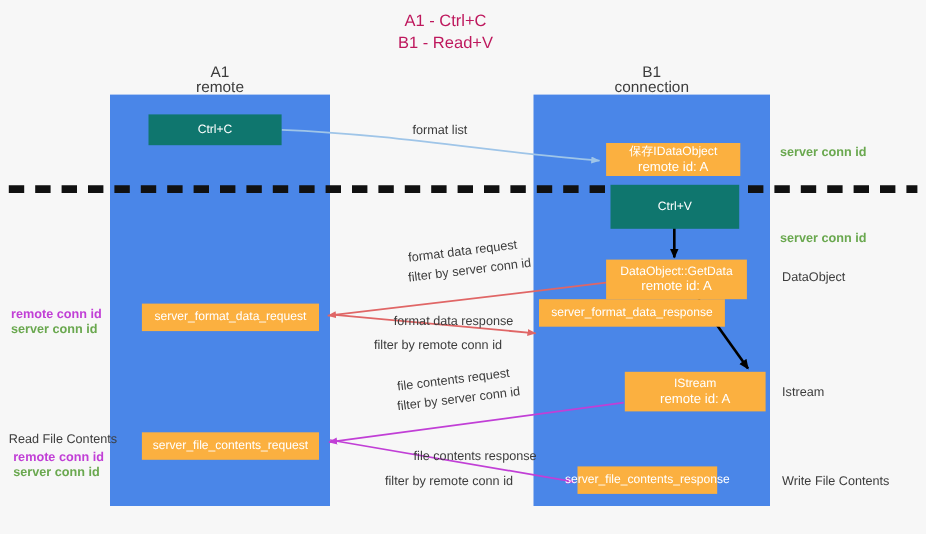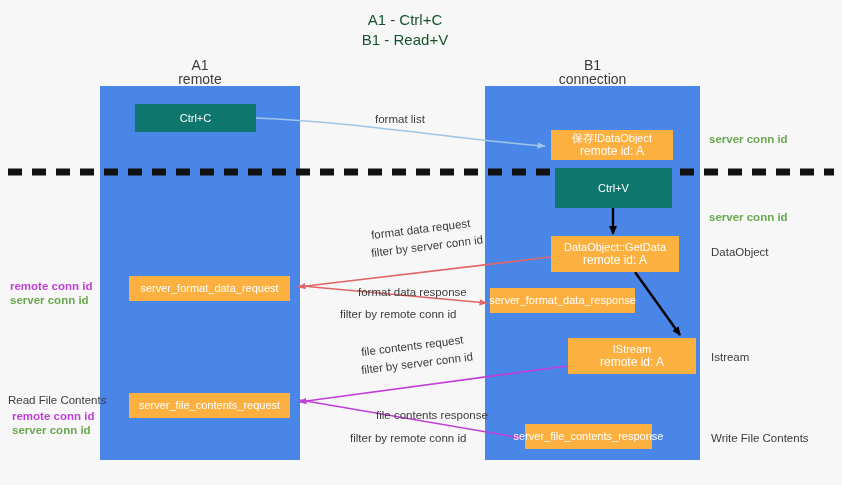--- a/index.html
+++ b/index.html
@@ -9,21 +9,21 @@
     font-family:"Liberation Sans","DejaVu Sans",sans-serif;
     position:relative;overflow:hidden;
     color:#3c3c3c;
   }
   #stage{position:absolute;inset:0;}
   .abs{position:absolute;}
 
   
   #title{
     left:0;top:10px;width:810px;text-align:center;
-    font-size:15px;line-height:20px;color:#14532d;
+    font-size:15px;line-height:20px;color:#be185d;
   }
 
   
   .lane-head{
     text-align:center;font-size:14px;line-height:14px;color:#3c3c3c;
   }
 
   
   .lane{
     background:#4a86e8;
@@ -141,21 +141,21 @@
 
   <div class="abs box orange" style="left:568px;top:338px;width:128px;height:36px;">
     <div>IStream</div>
     <div class="l2">remote id: A</div>
   </div>
 
   <div class="abs box orange" style="left:129px;top:276px;width:161px;height:25px;">
     <div>server_format_data_request</div>
   </div>
 
-  <div class="abs box orange" style="left:490px;top:288px;width:145px;height:25px;">
+  <div class="abs box orange" style="left:490px;top:272px;width:169px;height:25px;">
     <div>server_format_data_response</div>
   </div>
 
   <div class="abs box orange" style="left:129px;top:393px;width:161px;height:25px;">
     <div>server_file_contents_request</div>
   </div>
 
   <div class="abs box orange" style="left:525px;top:424px;width:127px;height:25px;">
     <div>server_file_contents_response</div>
   </div>

